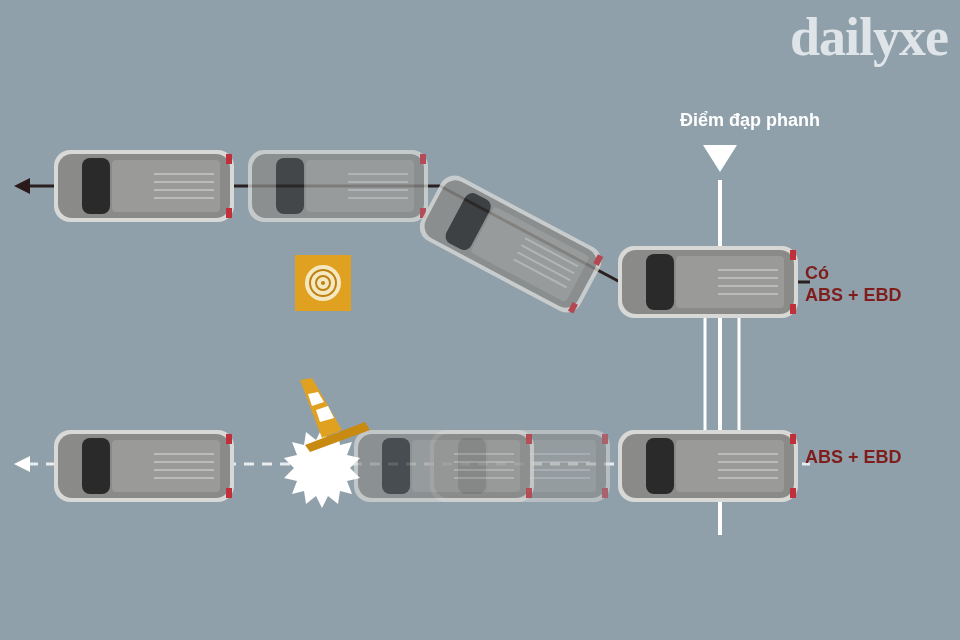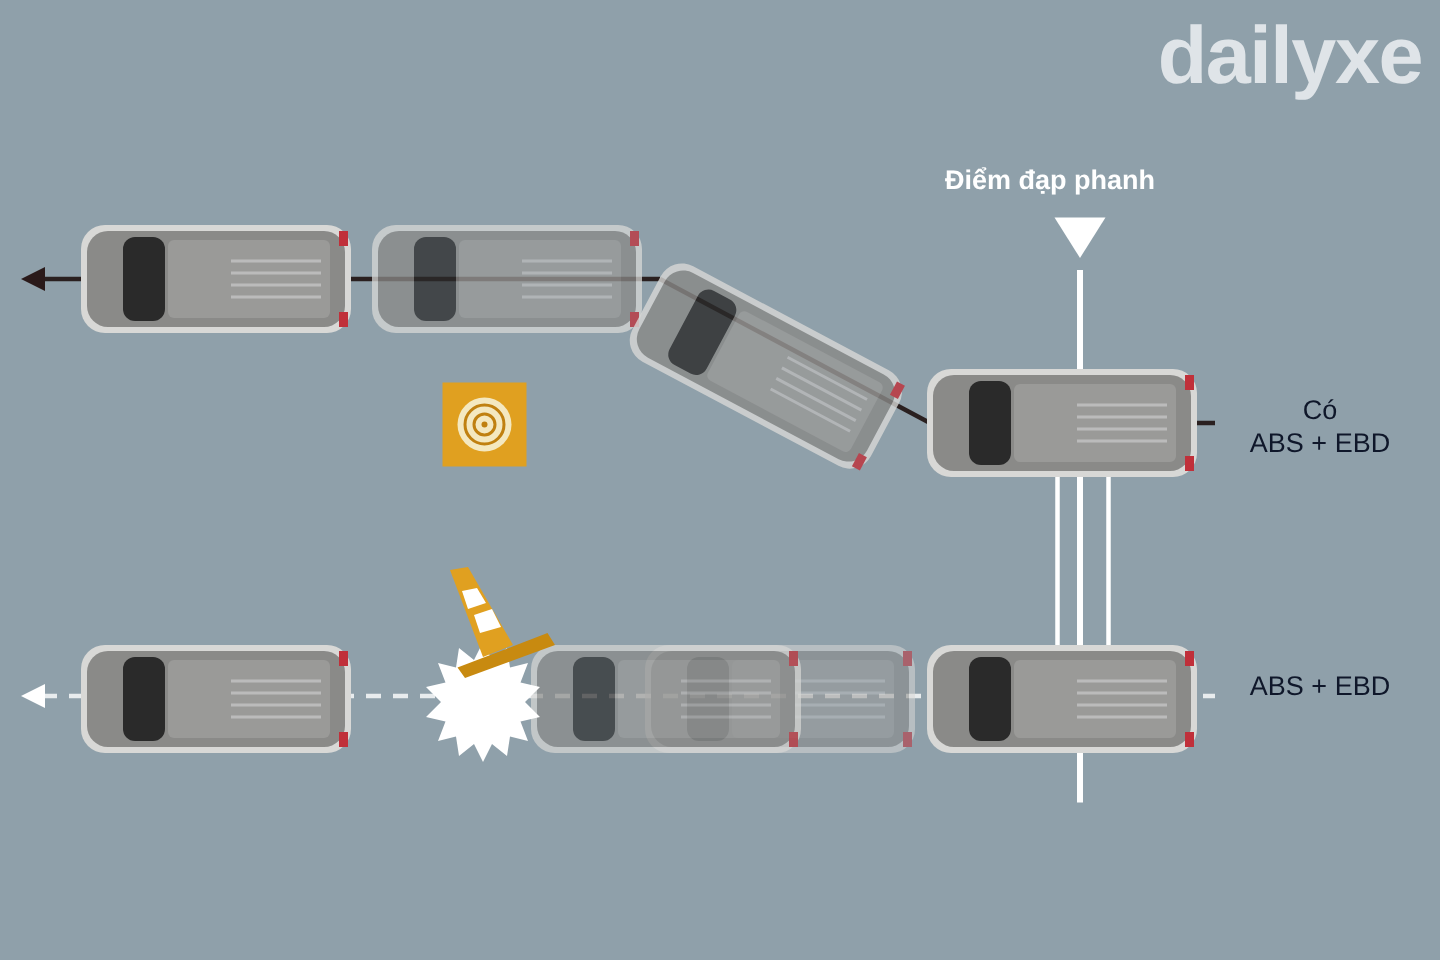--- a/index.html
+++ b/index.html
@@ -1,20 +1,20 @@
 <!DOCTYPE html>
 <html><head>
 <meta charset="utf-8">
 <style>
   html,body{margin:0;padding:0;}
   body{width:960px;height:640px;background:#8fa0aa;position:relative;overflow:hidden;font-family:"Liberation Sans",sans-serif;}
   .abs{position:absolute;}
-  .logo{right:12px;top:6px;font-family:Liberation Sans, sans-serif;font-weight:bold;font-size:54px;color:#dfe4e8;letter-spacing:-1px;}
-  .brake-label{left:630px;top:110px;width:190px;text-align:left;color:#ffffff;font-weight:bold;font-size:18px;}
-  .row-label{text-align:center;font-weight:normal;font-size:18px;color:#0f172a;line-height:22px;width:150px;}
+  .logo{right:12px;top:6px;font-family:Liberation Serif, serif;font-weight:bold;font-size:54px;color:#dfe4e8;letter-spacing:-1px;}
+  .brake-label{left:630px;top:110px;width:190px;text-align:right;color:#ffffff;font-weight:bold;font-size:18px;}
+  .row-label{font-weight:bold;font-size:18px;color:#7f1d1d;line-height:22px;width:150px;}
   svg{position:absolute;left:0;top:0;}
 </style>
 </head>
 <body>
 
 <svg width="960" height="640" viewBox="0 0 960 640">
   <defs>
     <g id="car">
       <rect x="0" y="0" width="180" height="72" rx="16" fill="#d8d8d6"></rect>
       <rect x="4" y="4" width="172" height="64" rx="14" fill="#8a8a88"></rect>

